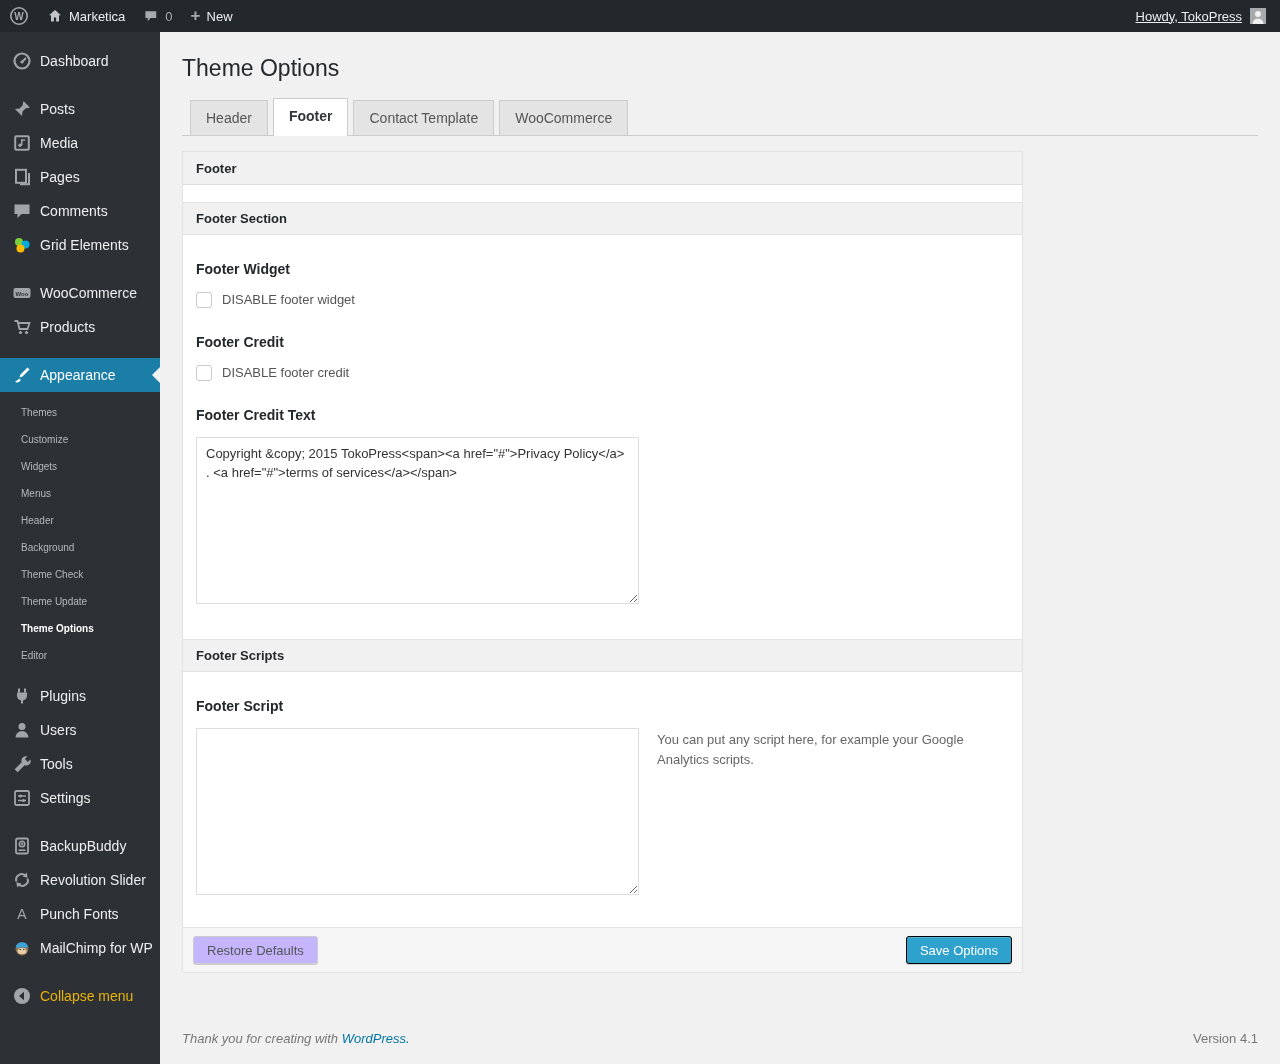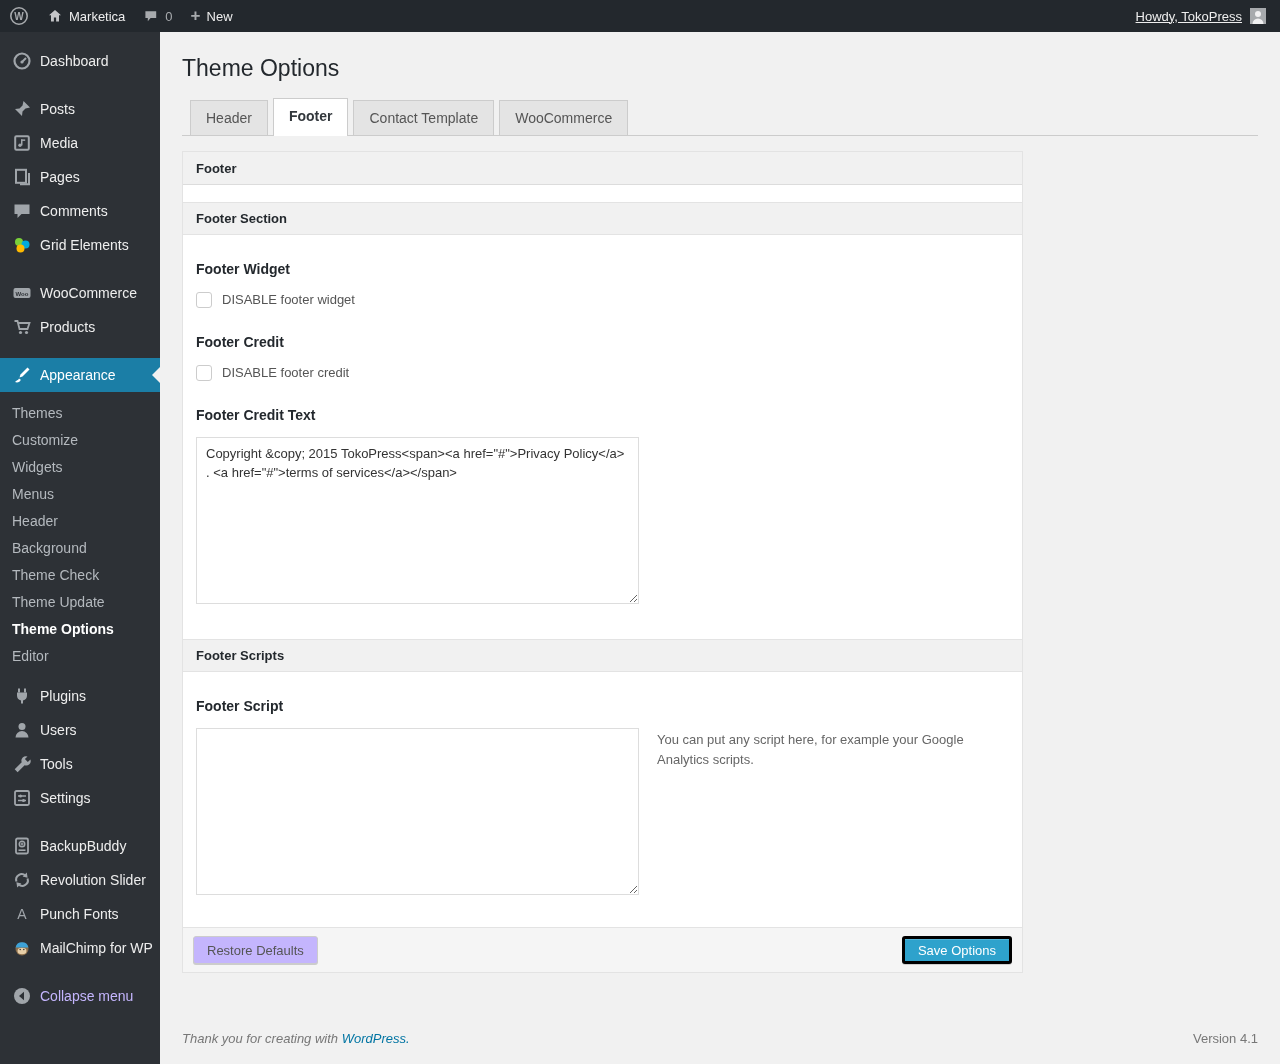--- a/index.html
+++ b/index.html
@@ -30,23 +30,23 @@
   }
   .mi-icon { width:20px; height:20px; margin:0 8px 0 12px; color:#a0a5aa; flex:0 0 20px; }
   .menu-item.active { background:#1b7ea6; color:#fff; }
   .menu-item.active .mi-icon { color:#fff; }
   .menu-item.active::after {
     content:""; position:absolute; right:0; top:50%; transform:translateY(-50%);
     border:8px solid transparent; border-right-color:#f1f1f1;
   }
   .menu-gap { height:14px; }
   .submenu { padding:7px 0 10px; }
-  .submenu-item { height:27px; display:flex; align-items:center; padding-left:12px; font-size:14px; color:#b4b9be; cursor:pointer; }
+  .submenu-item { height:27px; display:flex; align-items:center; padding-left:21px; font-size:10px; color:#b4b9be; cursor:pointer; }
   .submenu-item.current { color:#fff; font-weight:bold; }
-  .collapse-label { color:#c4b5fd; }
+  .collapse-label { color:#eab308; }
 
   
   .content { flex:1; padding:10px 22px 0 22px; }
   .page-title { font-size:23px; font-weight:400; color:#23282d; margin:13px 0 15px; }
   .nav-tabs { display:flex; align-items:flex-end; border-bottom:1px solid #ccc; padding-left:8px; }
   .nav-tab {
     background:#e4e4e4; border:1px solid #ccc; border-bottom:none;
     color:#555; font-size:14px; padding:9px 15px; margin-right:5px; cursor:pointer;
   }
   .nav-tab.active {
@@ -79,21 +79,21 @@
   .script-row { display:flex; align-items:flex-start; gap:18px; }
   .help-text { width:312px; margin-top:16px; color:#666; line-height:1.55; }
 
   .panel-footer {
     background:#f5f5f5; border-top:1px solid #e3e3e3;
     padding:8px 10px; display:flex; justify-content:space-between; align-items:center;
   }
   .btn { font-size:13px; border-radius:3px; height:28px; padding:0 13px; cursor:pointer;
          font-family:"Liberation Sans", sans-serif; }
   .btn-secondary { background:#c4b5fd; border:1px solid #ccc; color:#555; box-shadow:0 1px 0 #ccc;text-align:center; }
-  .btn-primary   { background:#2ea2cc; border:3px solid #000000; color:#fff;
+  .btn-primary   { background:#2ea2cc; border:1px solid #000000; color:#fff;
                    box-shadow:inset 0 1px 0 rgba(120,200,230,.5), 0 1px 0 rgba(0,0,0,.15); }
 
   .page-footer { display:flex; justify-content:space-between; margin-top:58px; color:#777; }
   .thanks { font-style:italic; color:#777; }
   .thanks a { color:#0074a2; text-decoration:none; font-style:italic; }
   .version { color:#777; }
 </style>
 </head>
 <body>
 

